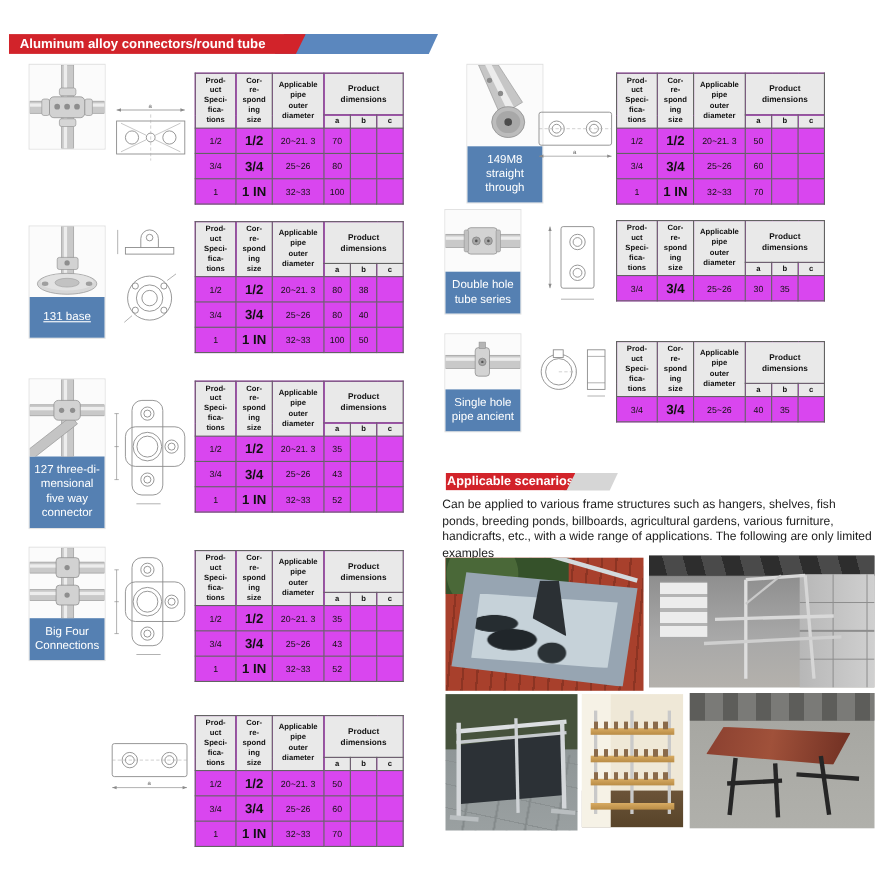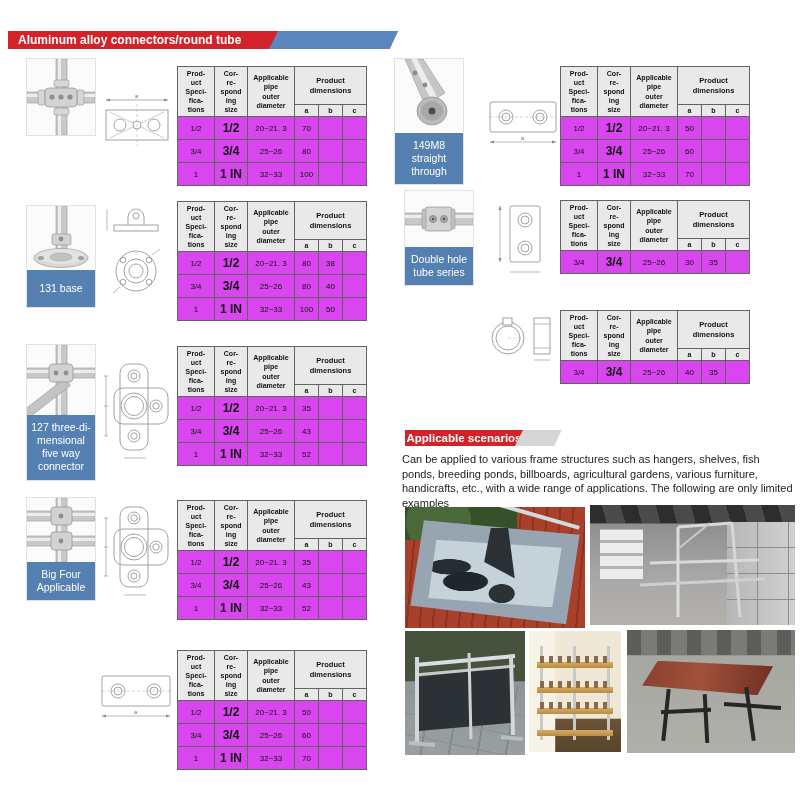--- a/index.html
+++ b/index.html
@@ -20,21 +20,21 @@
                line-height:16px; text-align:center;
                clip-path:polygon(0 0,100% 0,calc(100% - 8px) 100%,0 100%); }
   .scen-text { position:absolute; left:402px; top:452px; width:393px;
                font-size:11px; line-height:1.33; color:#1c1c1c; }
 
   
   .card { position:absolute; width:70px; border:1px solid #e2e2e2; background:#fff; }
   .photo { display:block; background:#fbfbfb; }
   .plabel { background:#5580b2; color:#fff; font-size:10.5px; text-align:center;
             padding:6px 2px; line-height:1.25; }
-  .lbl-tall { padding:12px 2px; }
+  .lbl-tall { padding:12px 2px;text-decoration:underline; }
   .lbl-deep { padding:8px 2px 18px 2px; }
 
   
   .draw { position:absolute; }
   .draw text { font-family:"Liberation Sans",sans-serif; }
 
   
   .spec { position:absolute; border-collapse:collapse; table-layout:fixed;
           width:189px; background:#d946ef; }
   .spec th, .spec td { border:1px solid #636363; text-align:center;
@@ -384,21 +384,21 @@
       <rect x="31" y="0" width="3" height="64" fill="#ededed"></rect>
       <rect x="0" y="13" width="68" height="10" fill="#c9c9c9" stroke="#979797" stroke-width="0.6"></rect>
       <rect x="0" y="15" width="68" height="3" fill="#ededed"></rect>
       <rect x="0" y="38" width="68" height="10" fill="#c9c9c9" stroke="#979797" stroke-width="0.6"></rect>
       <rect x="0" y="40" width="68" height="3" fill="#ededed"></rect>
       <rect x="24" y="9" width="21" height="18" rx="3" fill="#d2d2d2" stroke="#8f8f8f" stroke-width="0.7"></rect>
       <rect x="24" y="34" width="21" height="18" rx="3" fill="#d2d2d2" stroke="#8f8f8f" stroke-width="0.7"></rect>
       <circle cx="34" cy="18" r="2.4" fill="#8e8e8e"></circle>
         <circle cx="34" cy="43" r="2.4" fill="#8e8e8e"></circle>
     </svg>
-    <div class="plabel">Big Four Applicable</div>
+    <div class="plabel">Big Four Connections</div>
   </div>
   <svg class="draw" style="left:98px;top:503px" width="76" height="98">
     <rect x="22" y="4" width="28" height="80" rx="9" fill="none" stroke="#8a8a8a" stroke-width="0.8"></rect>
     <rect x="16" y="26" width="54" height="36" rx="9" fill="none" stroke="#8a8a8a" stroke-width="0.8"></rect>
     <circle cx="36" cy="44" r="13" fill="none" stroke="#8a8a8a" stroke-width="0.8"></circle>
     <circle cx="36" cy="44" r="9.5" fill="none" stroke="#8a8a8a" stroke-width="0.8"></circle>
     <circle cx="36" cy="15" r="6" fill="none" stroke="#8a8a8a" stroke-width="0.8"></circle>
       <circle cx="36" cy="15" r="3.2" fill="none" stroke="#8a8a8a" stroke-width="0.8"></circle>
     <circle cx="36" cy="73" r="6" fill="none" stroke="#8a8a8a" stroke-width="0.8"></circle>
       <circle cx="36" cy="73" r="3.2" fill="none" stroke="#8a8a8a" stroke-width="0.8"></circle>
@@ -532,21 +532,21 @@
           <td class="c0">1</td>
           <td class="c1">1 IN</td>
           <td class="c2">32~33</td>
           <td class="c3">70</td>
           <td class="c4"></td>
           <td class="c5"></td>
         </tr>
       </tbody>
   </table>
 
-  <div class="card" style="left:394px;top:58px">
+  <div class="card" style="left:424px;top:58px">
     <svg class="photo" width="68" height="74">
       <polygon points="10,0 28,0 50,34 30,46" fill="#c6c6c6" stroke="#979797" stroke-width="0.6"></polygon>
       <polygon points="16,0 22,0 42,38 36,41" fill="#ececec"></polygon>
       <circle cx="20" cy="14" r="2.4" fill="#8b8b8b"></circle>
       <circle cx="30" cy="26" r="2.4" fill="#8b8b8b"></circle>
       <ellipse cx="37" cy="52" rx="15" ry="14" fill="#bcbcbc" stroke="#8a8a8a" stroke-width="0.7"></ellipse>
       <ellipse cx="37" cy="52" rx="11" ry="10" fill="#a8a8a8"></ellipse>
       <circle cx="37" cy="52" r="3.5" fill="#4c4c4c"></circle>
     </svg>
     <div class="plabel">149M8 straight through</div>
@@ -681,20 +681,31 @@
           <td class="c0">3/4</td>
           <td class="c1">3/4</td>
           <td class="c2">25~26</td>
           <td class="c3">30</td>
           <td class="c4">35</td>
           <td class="c5"></td>
         </tr>
       </tbody>
   </table>
 
+  <div class="card" style="left:404px;top:303px">
+    <svg class="photo" width="68" height="50">
+      <rect x="0" y="19" width="68" height="12" fill="#c9c9c9" stroke="#979797" stroke-width="0.6"></rect>
+      <rect x="0" y="21" width="68" height="3" fill="#ededed"></rect>
+      <rect x="27" y="12" width="13" height="26" rx="3" fill="#d3d3d3" stroke="#8f8f8f" stroke-width="0.7"></rect>
+      <rect x="30.5" y="7" width="6" height="6" fill="#b5b5b5" stroke="#8f8f8f" stroke-width="0.5"></rect>
+      <circle cx="33.5" cy="25" r="3.4" fill="#a6a6a6" stroke="#7c7c7c" stroke-width="0.6"></circle>
+      <circle cx="33.5" cy="25" r="1.1" fill="#555"></circle>
+    </svg>
+    <div class="plabel">Single hole pipe ancient</div>
+  </div>
   <svg class="draw" style="left:484px;top:310px" width="76" height="54">
     <circle cx="24" cy="28" r="16" fill="none" stroke="#8a8a8a" stroke-width="0.8"></circle>
     <circle cx="24" cy="28" r="12" fill="none" stroke="#8a8a8a" stroke-width="0.8"></circle>
     <rect x="19" y="8" width="9" height="7" fill="#fff" stroke="#8a8a8a" stroke-width="0.8"></rect>
     <line x1="24" y1="28" x2="40" y2="28" stroke="#aaa" stroke-width="0.5" stroke-dasharray="3 2"></line>
     <rect x="50" y="8" width="16" height="36" fill="none" stroke="#8a8a8a" stroke-width="0.8"></rect>
     <line x1="50" y1="14" x2="66" y2="14" stroke="#8a8a8a" stroke-width="0.6"></line>
     <line x1="50" y1="38" x2="66" y2="38" stroke="#8a8a8a" stroke-width="0.6"></line>
     <line x1="50" y1="50" x2="66" y2="50" stroke="#8a8a8a" stroke-width="0.6"></line>
   </svg>

